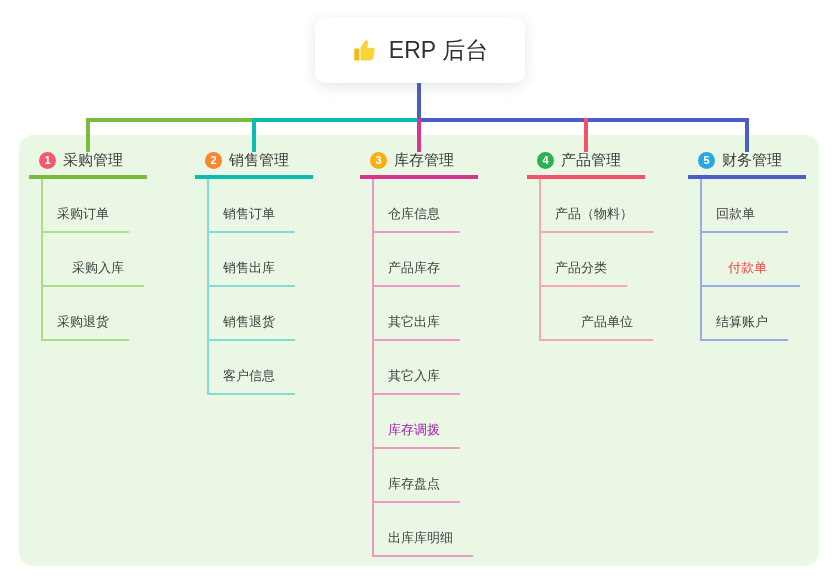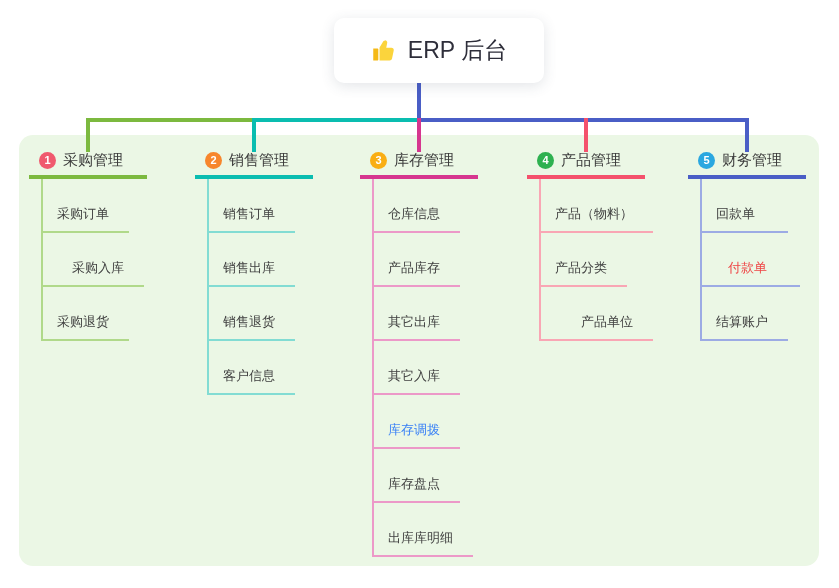--- a/index.html
+++ b/index.html
@@ -6,21 +6,21 @@
   #stage{
     position:relative;width:839px;height:588px;overflow:hidden;
     font-family:"Liberation Sans","DejaVu Sans",sans-serif;
     background:#ffffff;
   }
   #panel{
     position:absolute;left:19px;top:135px;width:800px;height:431px;
     border-radius:14px;
   }
   #root-card{
-    position:absolute;left:334px;top:18px;width:210px;height:65px;
+    position:absolute;left:315px;top:18px;width:210px;height:65px;
     background:#ffffff;border-radius:10px;
     box-shadow:0 3px 14px rgba(60,70,90,0.14);
     display:flex;align-items:center;justify-content:center;gap:10px;
     font-size:23px;font-weight:500;
   }
   #root-card .thumb{width:27px;height:27px;display:inline-block;}
   .cline{position:absolute;}
   .branch{position:absolute;width:118px;}
   .title-row{
     position:relative;height:30px;display:flex;align-items:center;
@@ -118,21 +118,21 @@
           <div class="child-row">
             <span class="child-label" style="border-bottom-color: rgb(236, 153, 200); color: rgb(64, 64, 64);">产品库存</span>
           </div>
           <div class="child-row">
             <span class="child-label" style="border-bottom-color: rgb(236, 153, 200); color: rgb(64, 64, 64);">其它出库</span>
           </div>
           <div class="child-row">
             <span class="child-label" style="border-bottom-color: rgb(236, 153, 200); color: rgb(64, 64, 64);">其它入库</span>
           </div>
           <div class="child-row">
-            <span class="child-label" style="border-bottom-color: rgb(236, 153, 200); color: #3b82f6;">库存调拨</span>
+            <span class="child-label" style="border-bottom-color: rgb(236, 153, 200); color: #a21caf;">库存调拨</span>
           </div>
           <div class="child-row">
             <span class="child-label" style="border-bottom-color: rgb(236, 153, 200); color: rgb(64, 64, 64);">库存盘点</span>
           </div>
           <div class="child-row">
             <span class="child-label" style="border-bottom-color: rgb(236, 153, 200); color: rgb(64, 64, 64);">出库库明细</span>
           </div>
         </div>
       </div>
       <div class="branch" style="left: 527px; top: 145px;">

